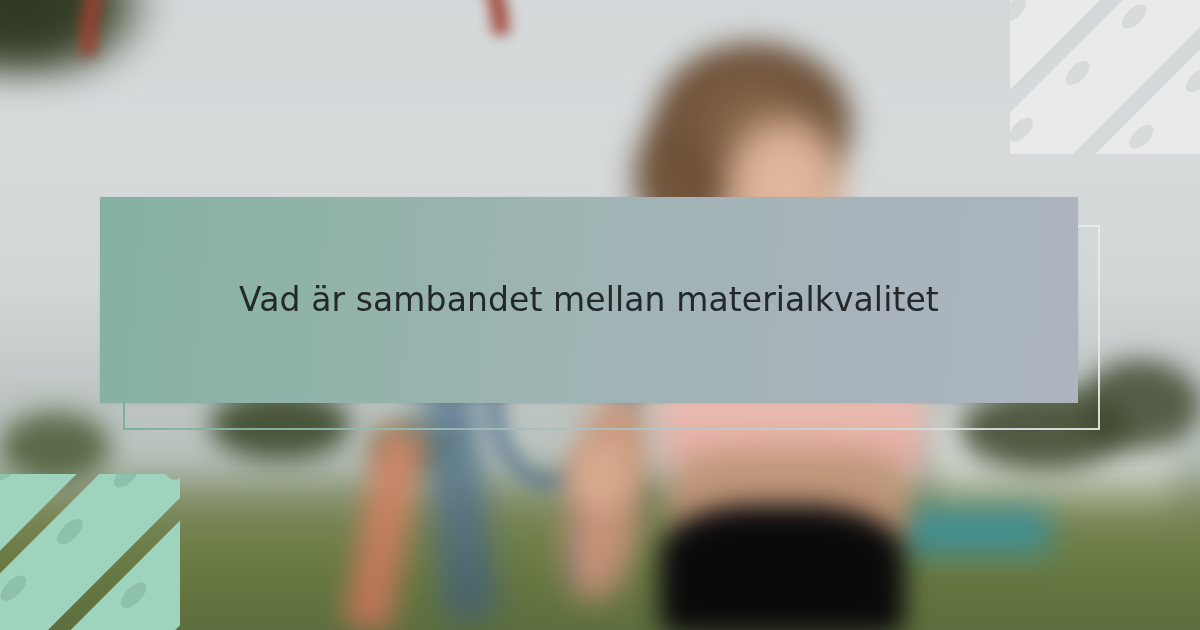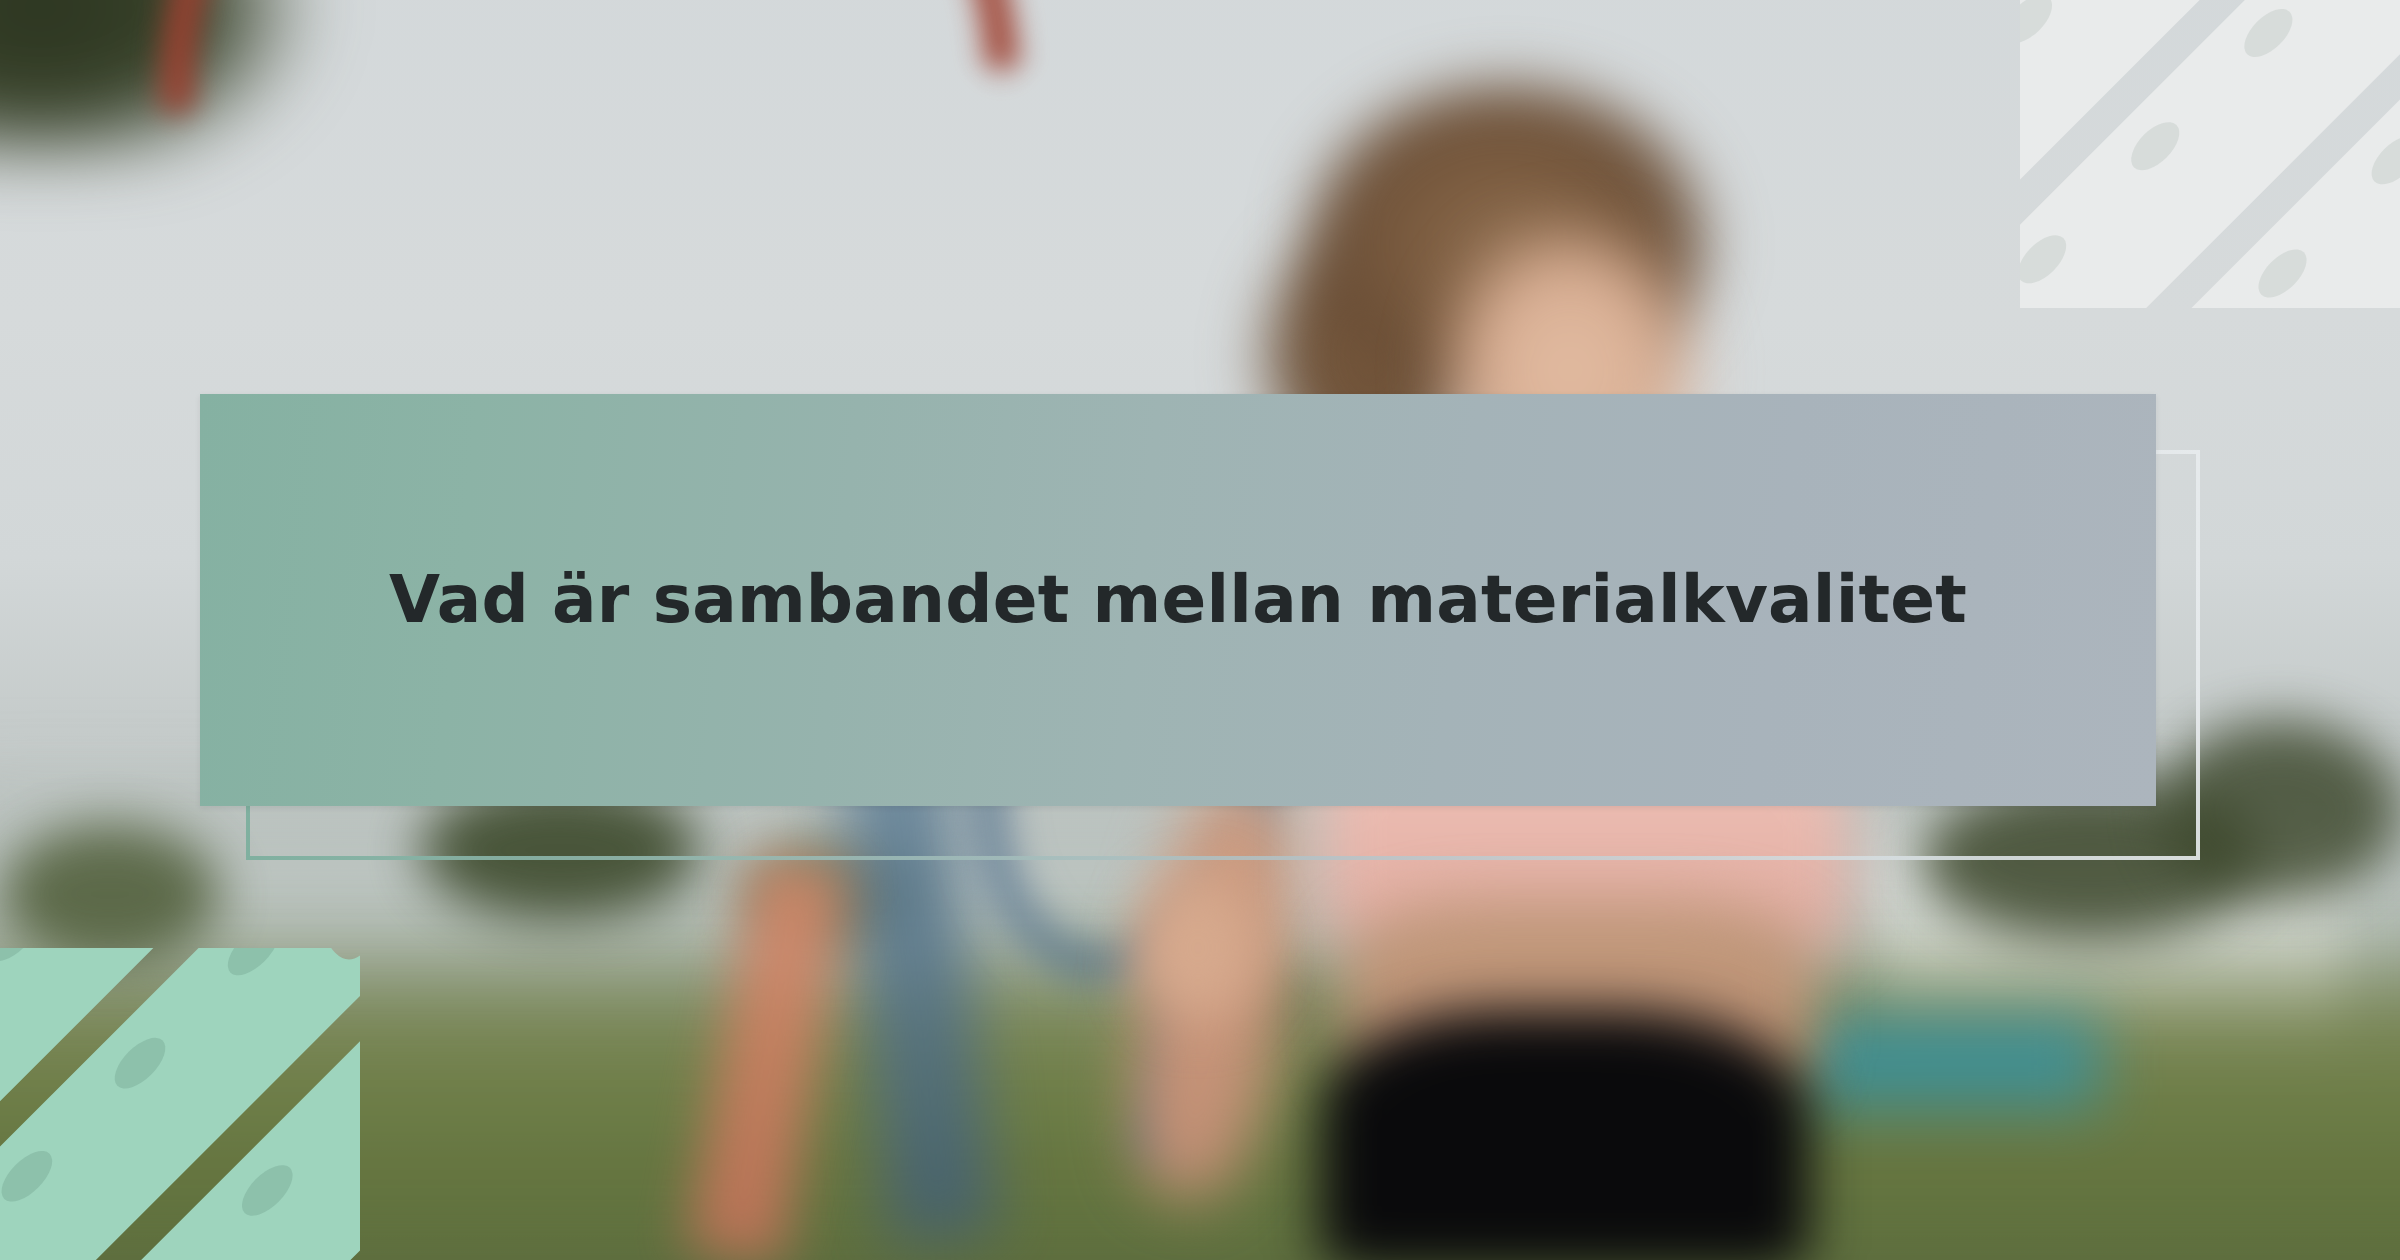--- a/index.html
+++ b/index.html
@@ -266,21 +266,21 @@
     align-items: center;
     justify-content: center;
     box-shadow: 0 1px 3px rgba(0,0,0,.08);
   }
 
   .card-text {
     width: 84%;
     text-align: center;
     color: #23282a;
     font-size: 33px;
-    font-weight: 700;
+    font-weight: 400;
     line-height: 1.72;
     letter-spacing: .1px;
     font-family: "DejaVu Sans", "Liberation Sans", sans-serif;
   }
 </style>
 </head>
 <body>
 
 <div class="stage">
 

